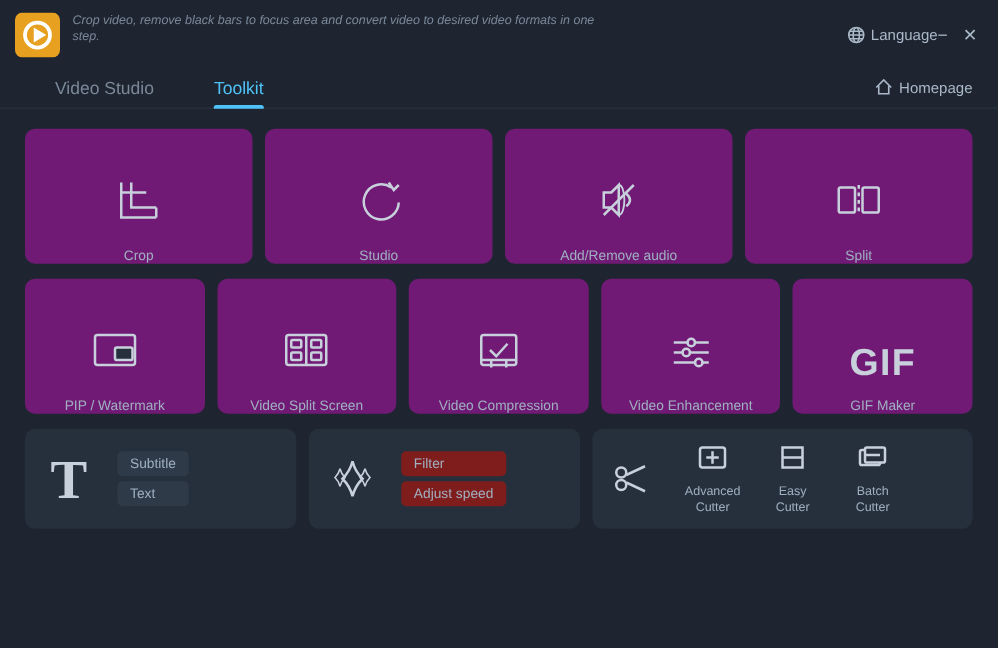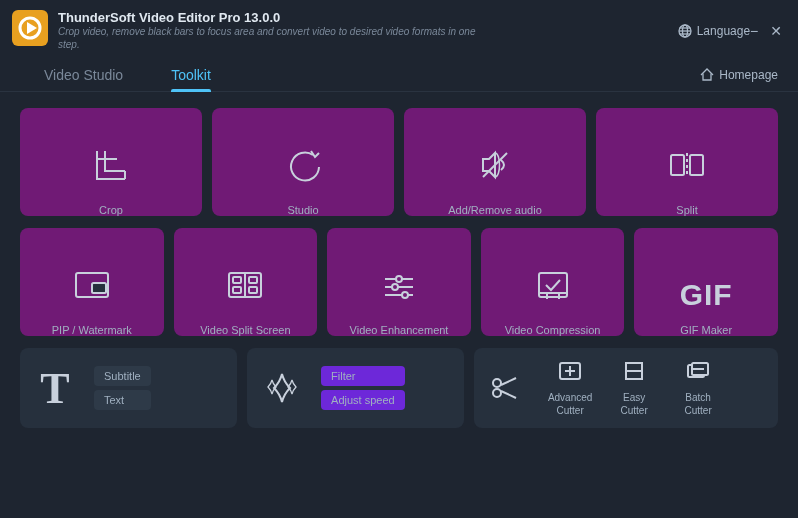--- a/index.html
+++ b/index.html
@@ -221,21 +221,21 @@
       display: flex;
       flex-direction: column;
       justify-content: center;
       gap: 4px;
       padding-left: 4px;
     }
     .fs-label-side .lbl {
       font-size: 11px;
       color: #a0b0c0;
       padding: 4px 10px;
-      background: #6d28d9;
+      background: #7f1d1d;
       border-radius: 4px;
       cursor: pointer;
     }
 
     
     .card-cutter {
       display: flex;
       flex-direction: row;
       align-items: stretch;
       background: #26303d;
@@ -304,21 +304,20 @@
 
 <div class="title-bar">
   <div class="title-left">
 
     <svg class="app-logo" viewBox="0 0 36 36" xmlns="http://www.w3.org/2000/svg">
       <rect width="36" height="36" rx="6" fill="#e8a020"></rect>
       <circle cx="18" cy="18" r="10" fill="none" stroke="#fff" stroke-width="3"></circle>
       <polygon points="15,12 15,24 25,18" fill="#fff"></polygon>
     </svg>
     <div class="app-title-block">
-      <span class="app-title">ThunderSoft Video Editor Pro 13.0.0</span>
       <span class="app-subtitle">Crop video, remove black bars to focus area and convert video to desired video formats in one step.</span>
     </div>
   </div>
   <div class="title-right">
     <button class="lang-btn">
       <svg width="14" height="14" viewBox="0 0 14 14" fill="none" stroke="#aab8c8" stroke-width="1.3">
         <circle cx="7" cy="7" r="6"></circle>
         <ellipse cx="7" cy="7" rx="2.5" ry="6"></ellipse>
         <line x1="1" y1="7" x2="13" y2="7"></line>
         <line x1="1.5" y1="4" x2="12.5" y2="4"></line>
@@ -421,45 +420,45 @@
             <rect x="24" y="12" width="8" height="6" rx="1"></rect>
             <rect x="24" y="22" width="8" height="6" rx="1"></rect>
           </svg>
       </div>
       <span class="label">Video Split Screen</span>
     </div>
 
     <div class="tool-card card-normal">
       <div class="icon">
         <svg viewBox="0 0 40 40">
+            <rect x="6" y="8" width="28" height="24" rx="2"></rect>
+            <polyline points="13,20 18,25 27,15"></polyline>
+            <line x1="6" y1="28" x2="34" y2="28"></line>
+            <line x1="14" y1="34" x2="14" y2="28"></line>
+            <line x1="26" y1="34" x2="26" y2="28"></line>
+          </svg>
+      </div>
+      <span class="label">Video Compression</span>
+    </div>
+
+    <div class="tool-card card-normal">
+      <div class="icon">
+        <svg viewBox="0 0 40 40">
             <line x1="6" y1="14" x2="18" y2="14"></line>
             <line x1="22" y1="14" x2="34" y2="14"></line>
             <circle cx="20" cy="14" r="3"></circle>
             <line x1="6" y1="22" x2="14" y2="22"></line>
             <line x1="18" y1="22" x2="34" y2="22"></line>
             <circle cx="16" cy="22" r="3"></circle>
             <line x1="6" y1="30" x2="24" y2="30"></line>
             <line x1="28" y1="30" x2="34" y2="30"></line>
             <circle cx="26" cy="30" r="3"></circle>
           </svg>
       </div>
       <span class="label">Video Enhancement</span>
-    </div>
-
-    <div class="tool-card card-normal">
-      <div class="icon">
-        <svg viewBox="0 0 40 40">
-            <rect x="6" y="8" width="28" height="24" rx="2"></rect>
-            <polyline points="13,20 18,25 27,15"></polyline>
-            <line x1="6" y1="28" x2="34" y2="28"></line>
-            <line x1="14" y1="34" x2="14" y2="28"></line>
-            <line x1="26" y1="34" x2="26" y2="28"></line>
-          </svg>
-      </div>
-      <span class="label">Video Compression</span>
     </div>
 
     <div class="tool-card card-normal">
       <div class="icon">
         <span class="gif-text">GIF</span>
       </div>
       <span class="label">GIF Maker</span>
     </div>
 
   </div>

